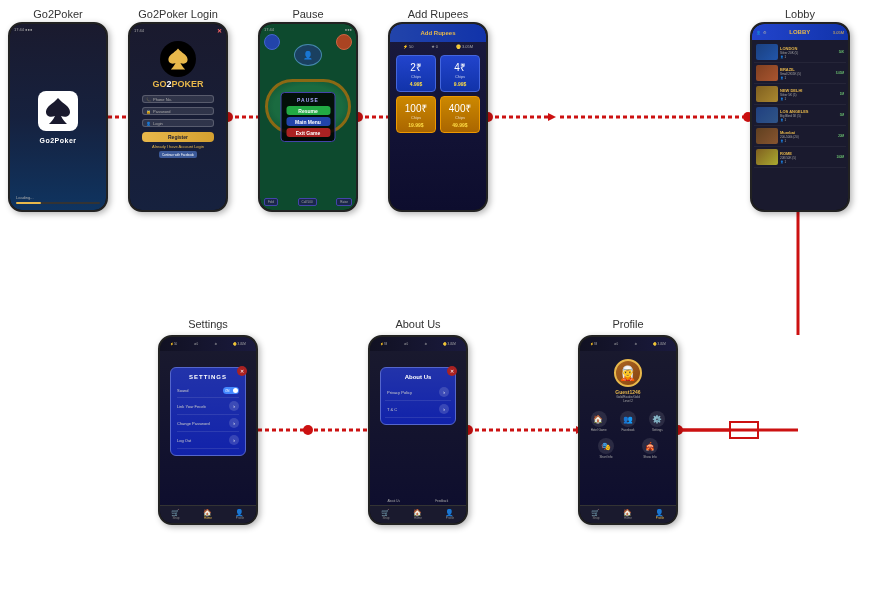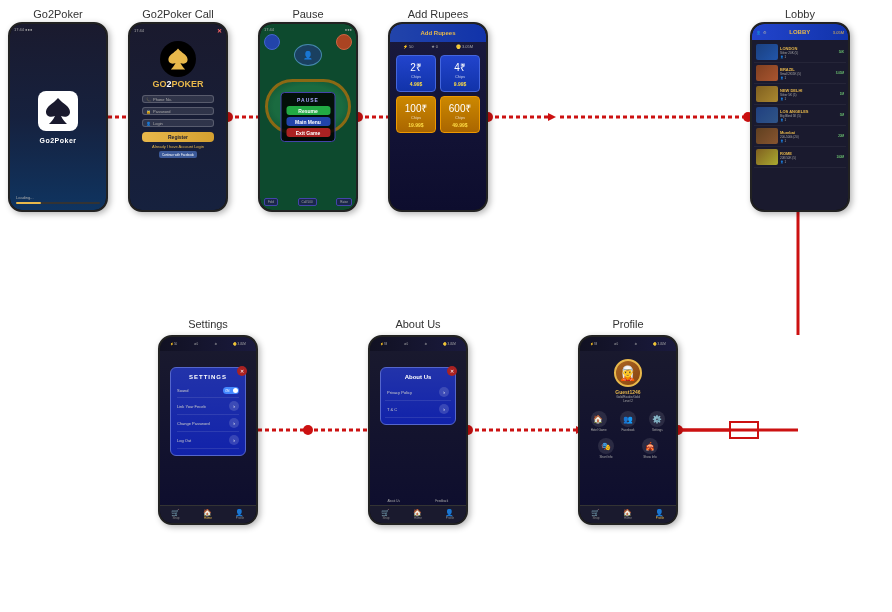--- a/index.html
+++ b/index.html
@@ -863,21 +863,21 @@
     <rect x="730" y="422" width="28" height="16" fill="none" stroke="#cc1111" stroke-width="2"></rect>
 
     <circle cx="158" cy="117" r="5" fill="#cc1111"></circle>
     <circle cx="228" cy="117" r="5" fill="#cc1111"></circle>
     <circle cx="358" cy="117" r="5" fill="#cc1111"></circle>
     <circle cx="488" cy="117" r="5" fill="#cc1111"></circle>
     <circle cx="748" cy="117" r="5" fill="#cc1111"></circle>
   </svg>
 
   <div class="screen-label" style="left:8px; width:100px;">Go2Poker</div>
-  <div class="screen-label" style="left:128px; width:100px;">Go2Poker Call</div>
+  <div class="screen-label" style="left:128px; width:100px;">Go2Poker Login</div>
   <div class="screen-label" style="left:258px; width:100px;">Pause</div>
   <div class="screen-label" style="left:388px; width:100px;">Add Rupees</div>
   <div class="screen-label" style="left:750px; width:100px;">Lobby</div>
 
   <div class="screen-label-bottom" style="left:158px; width:100px;">Settings</div>
   <div class="screen-label-bottom" style="left:368px; width:100px;">About Us</div>
   <div class="screen-label-bottom" style="left:578px; width:100px;">Profile</div>
 
   <div class="phone screen1">
     <div class="phone-screen s1-bg">
@@ -993,21 +993,21 @@
           <div class="s4-chips">4₹</div>
           <div class="s4-chips-label">Chips</div>
           <div class="s4-price">9.99$</div>
         </div>
         <div class="s4-card gold">
           <div class="s4-chips">100₹</div>
           <div class="s4-chips-label">Chips</div>
           <div class="s4-price">19.99$</div>
         </div>
         <div class="s4-card gold">
-          <div class="s4-chips">600₹</div>
+          <div class="s4-chips">400₹</div>
           <div class="s4-chips-label">Chips</div>
           <div class="s4-price">49.99$</div>
         </div>
       </div>
     </div>
   </div>
 
   <div class="phone screen5">
     <div class="phone-screen s5-bg">
       <div class="s5-header">

